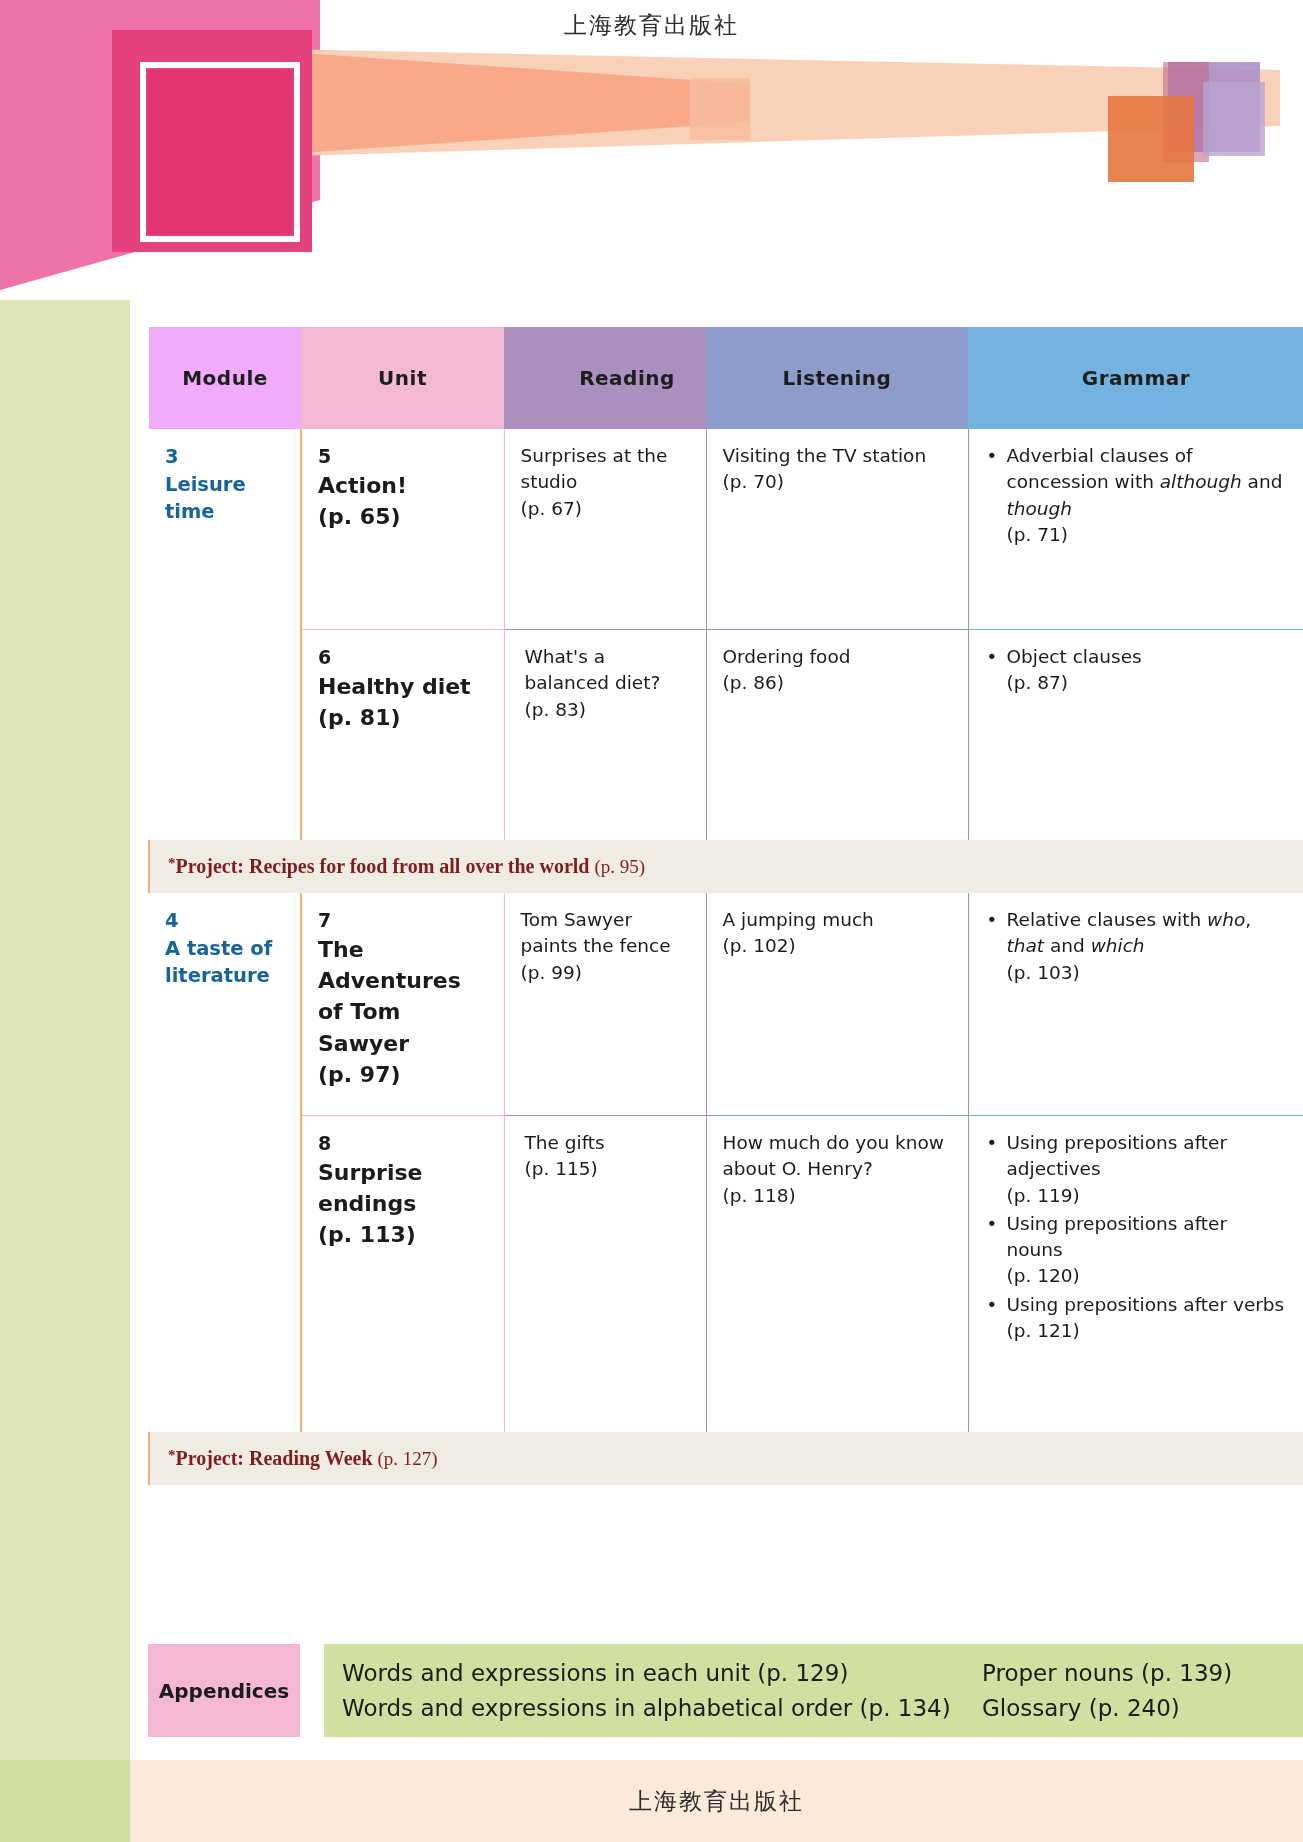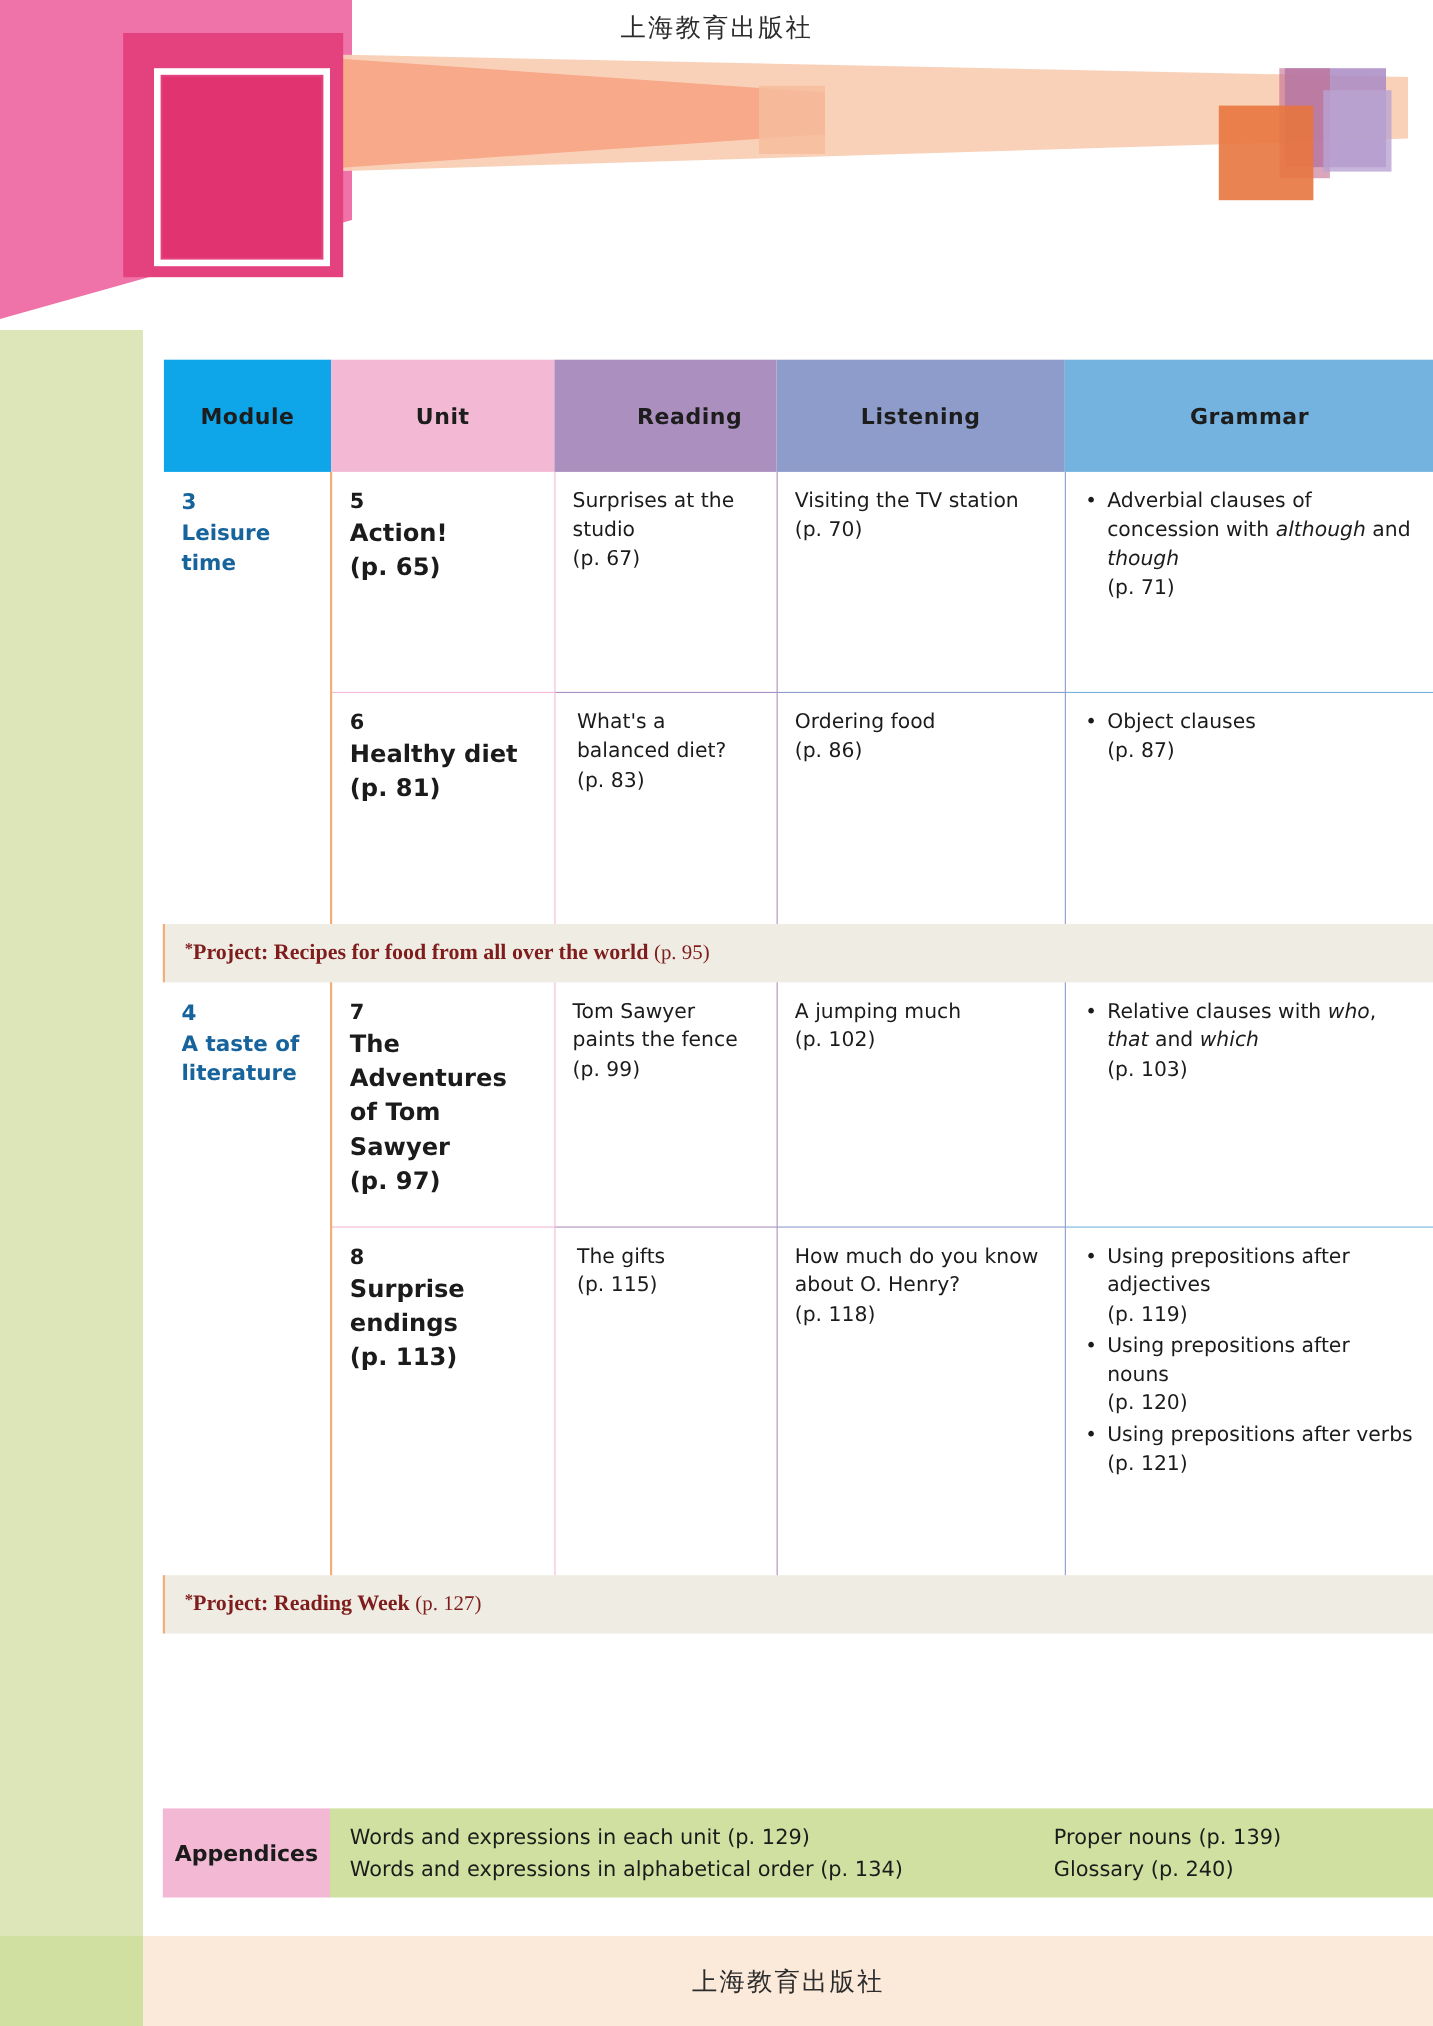--- a/index.html
+++ b/index.html
@@ -150,21 +150,21 @@
 
   th.hdr {
     height: 100px;
     font-size: 20px;
     font-weight: bold;
     color: #1d1d1d;
     text-align: center;
     vertical-align: middle;
     letter-spacing: .5px;
   }
-  th.h-module  { background: #0ea5e9; }
+  th.h-module  { background: #f0abfc; }
   th.h-unit    { background: #f3b9d4; }
   th.h-reading { background: #ab8fbe; padding-left: 45px; }
   th.h-listen  { background: #8e9ccb; }
   th.h-gram    { background: #74b3df; }
 
   td {
     vertical-align: top;
     font-size: 18.5px;
     line-height: 1.42;
     color: #1b1b1b;
@@ -252,23 +252,24 @@
     align-items: center;
     justify-content: center;
     padding: 10px 0;
     box-sizing: border-box;
   }
   .app-body {
     flex: 1;
     background: #cfe0a0;
     padding: 12px 18px;
     box-sizing: border-box;
-    font-size: 19px;
+    font-size: 23px;
     color: #1b1b1b;
     line-height: 1.5;
+    margin-left: 24px;
   }
   .app-body .row { display: flex; }
   .app-body .col-a { width: 640px; }
   .app-body .col-b { flex: 1; }
 </style>
 </head>
 <body>
 
 <div class="left-band"></div>
 <div class="white-top-left"></div>

